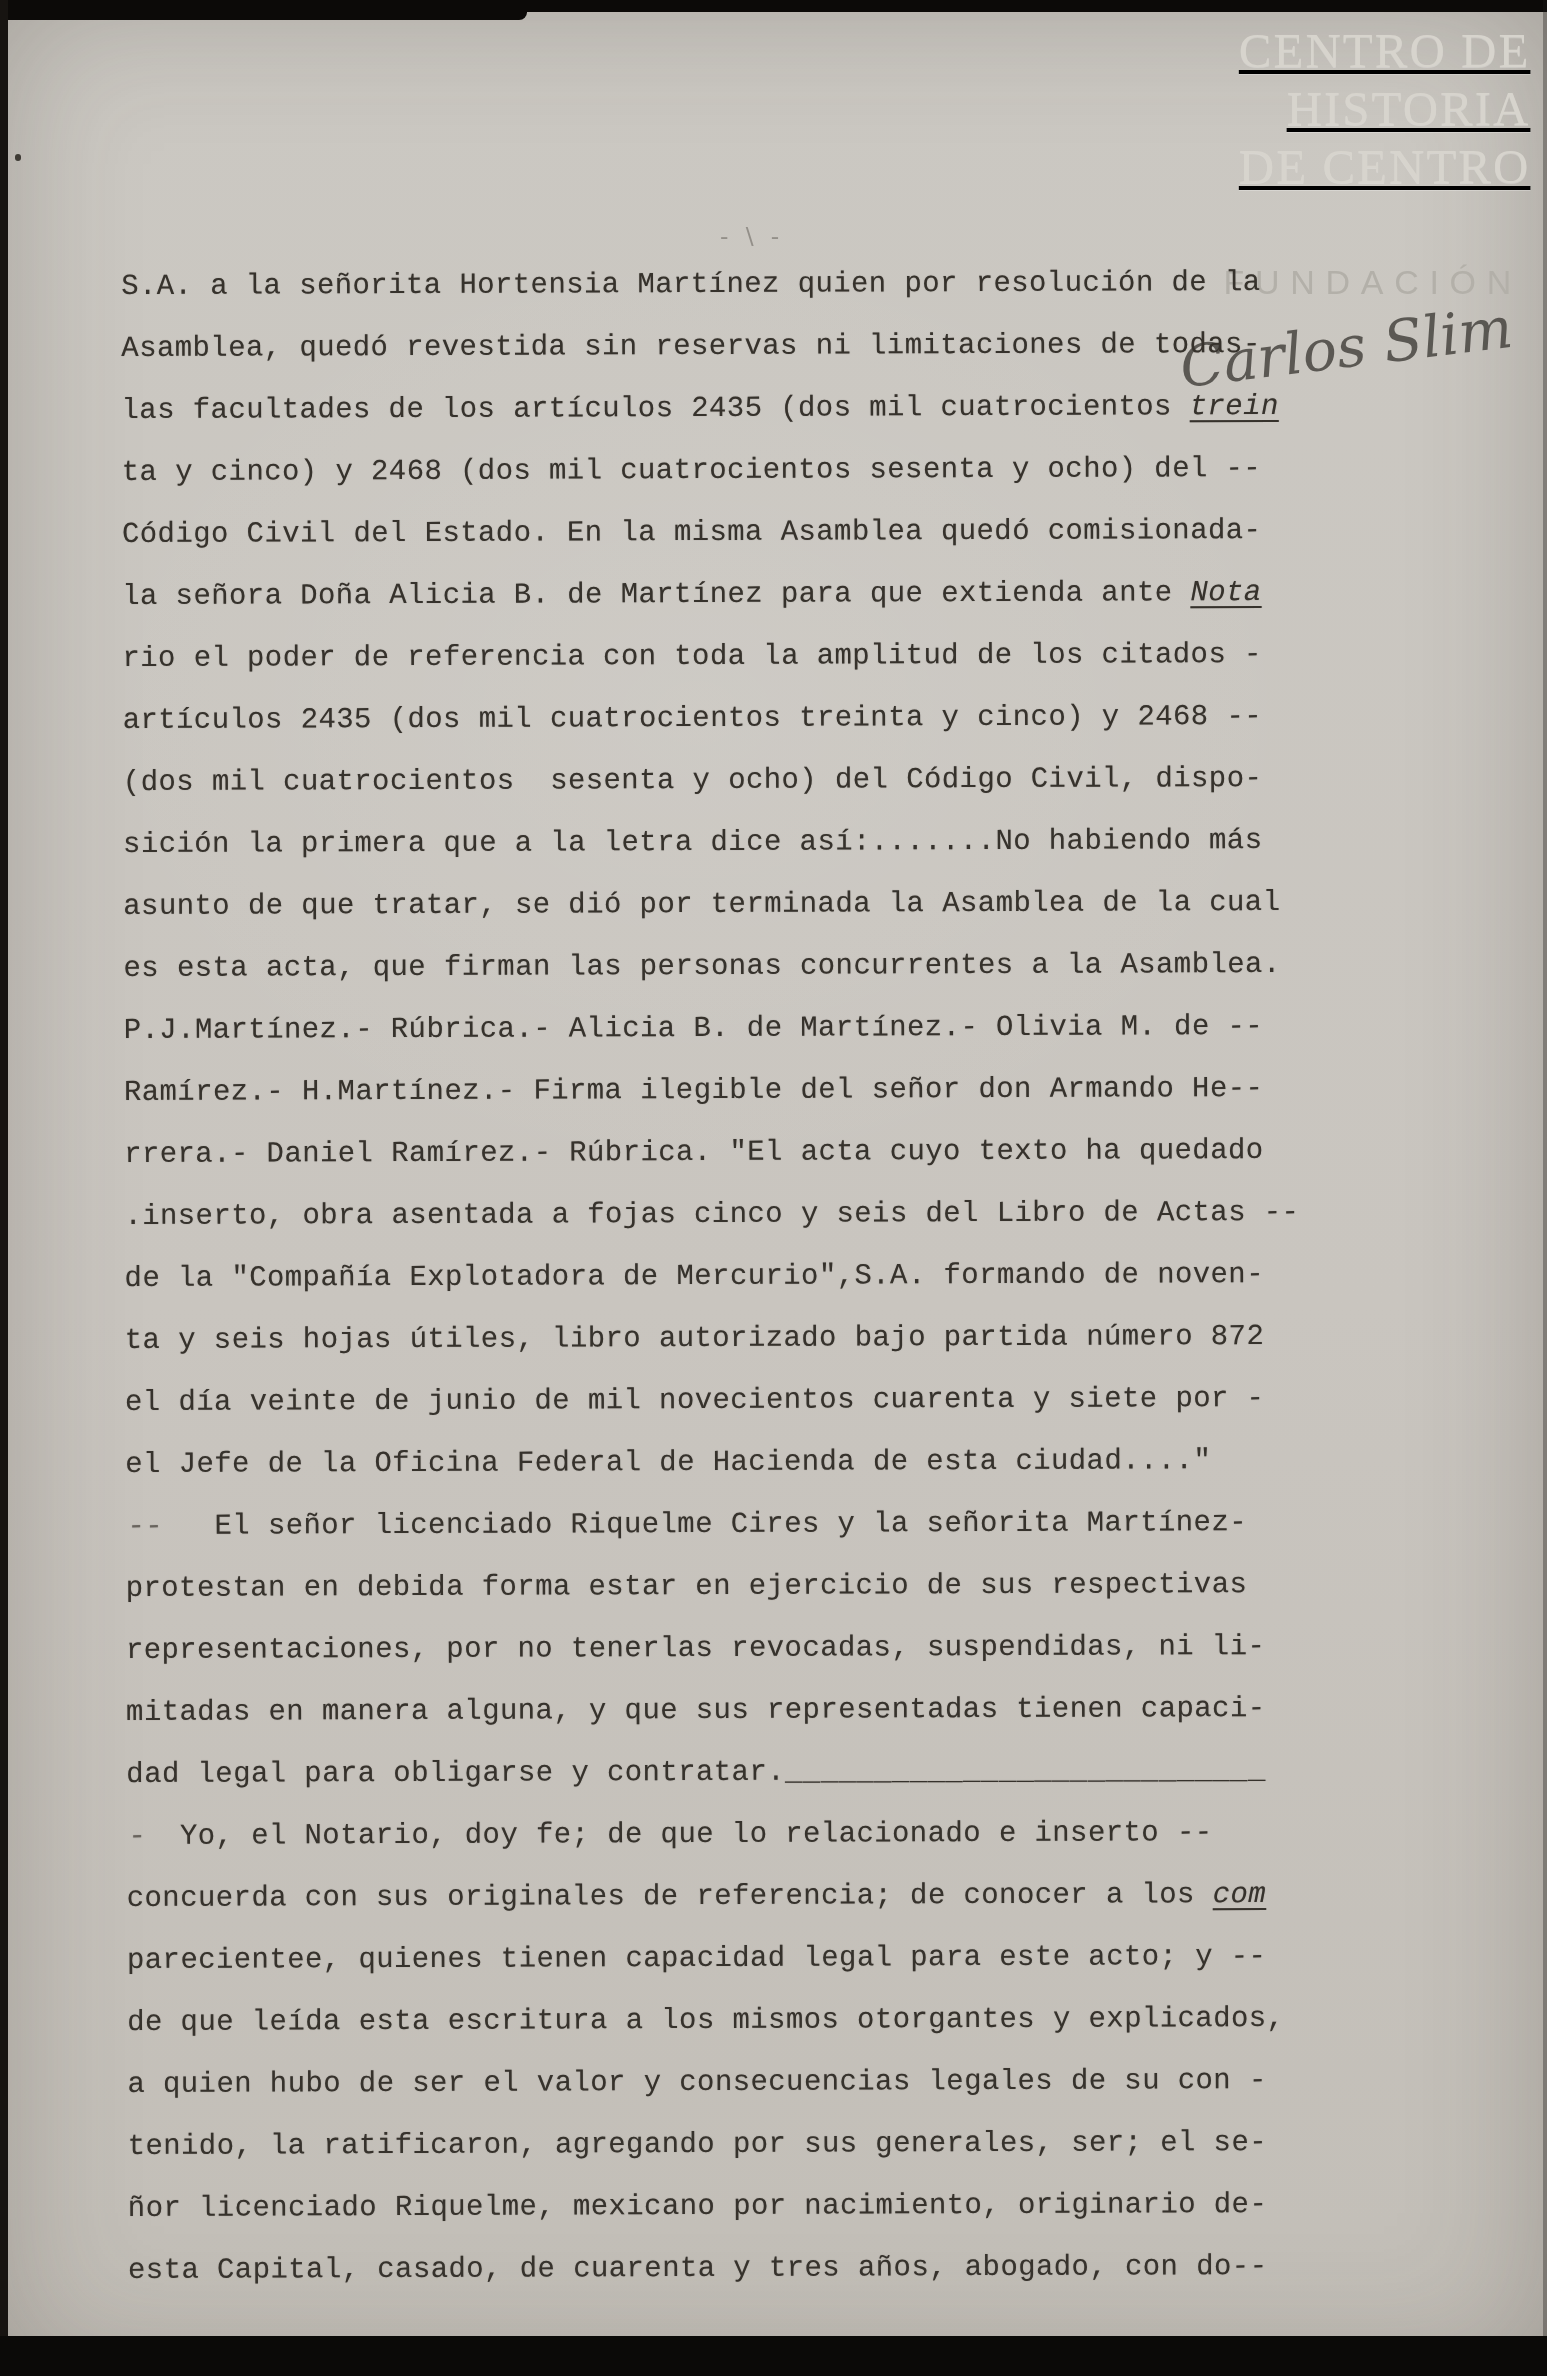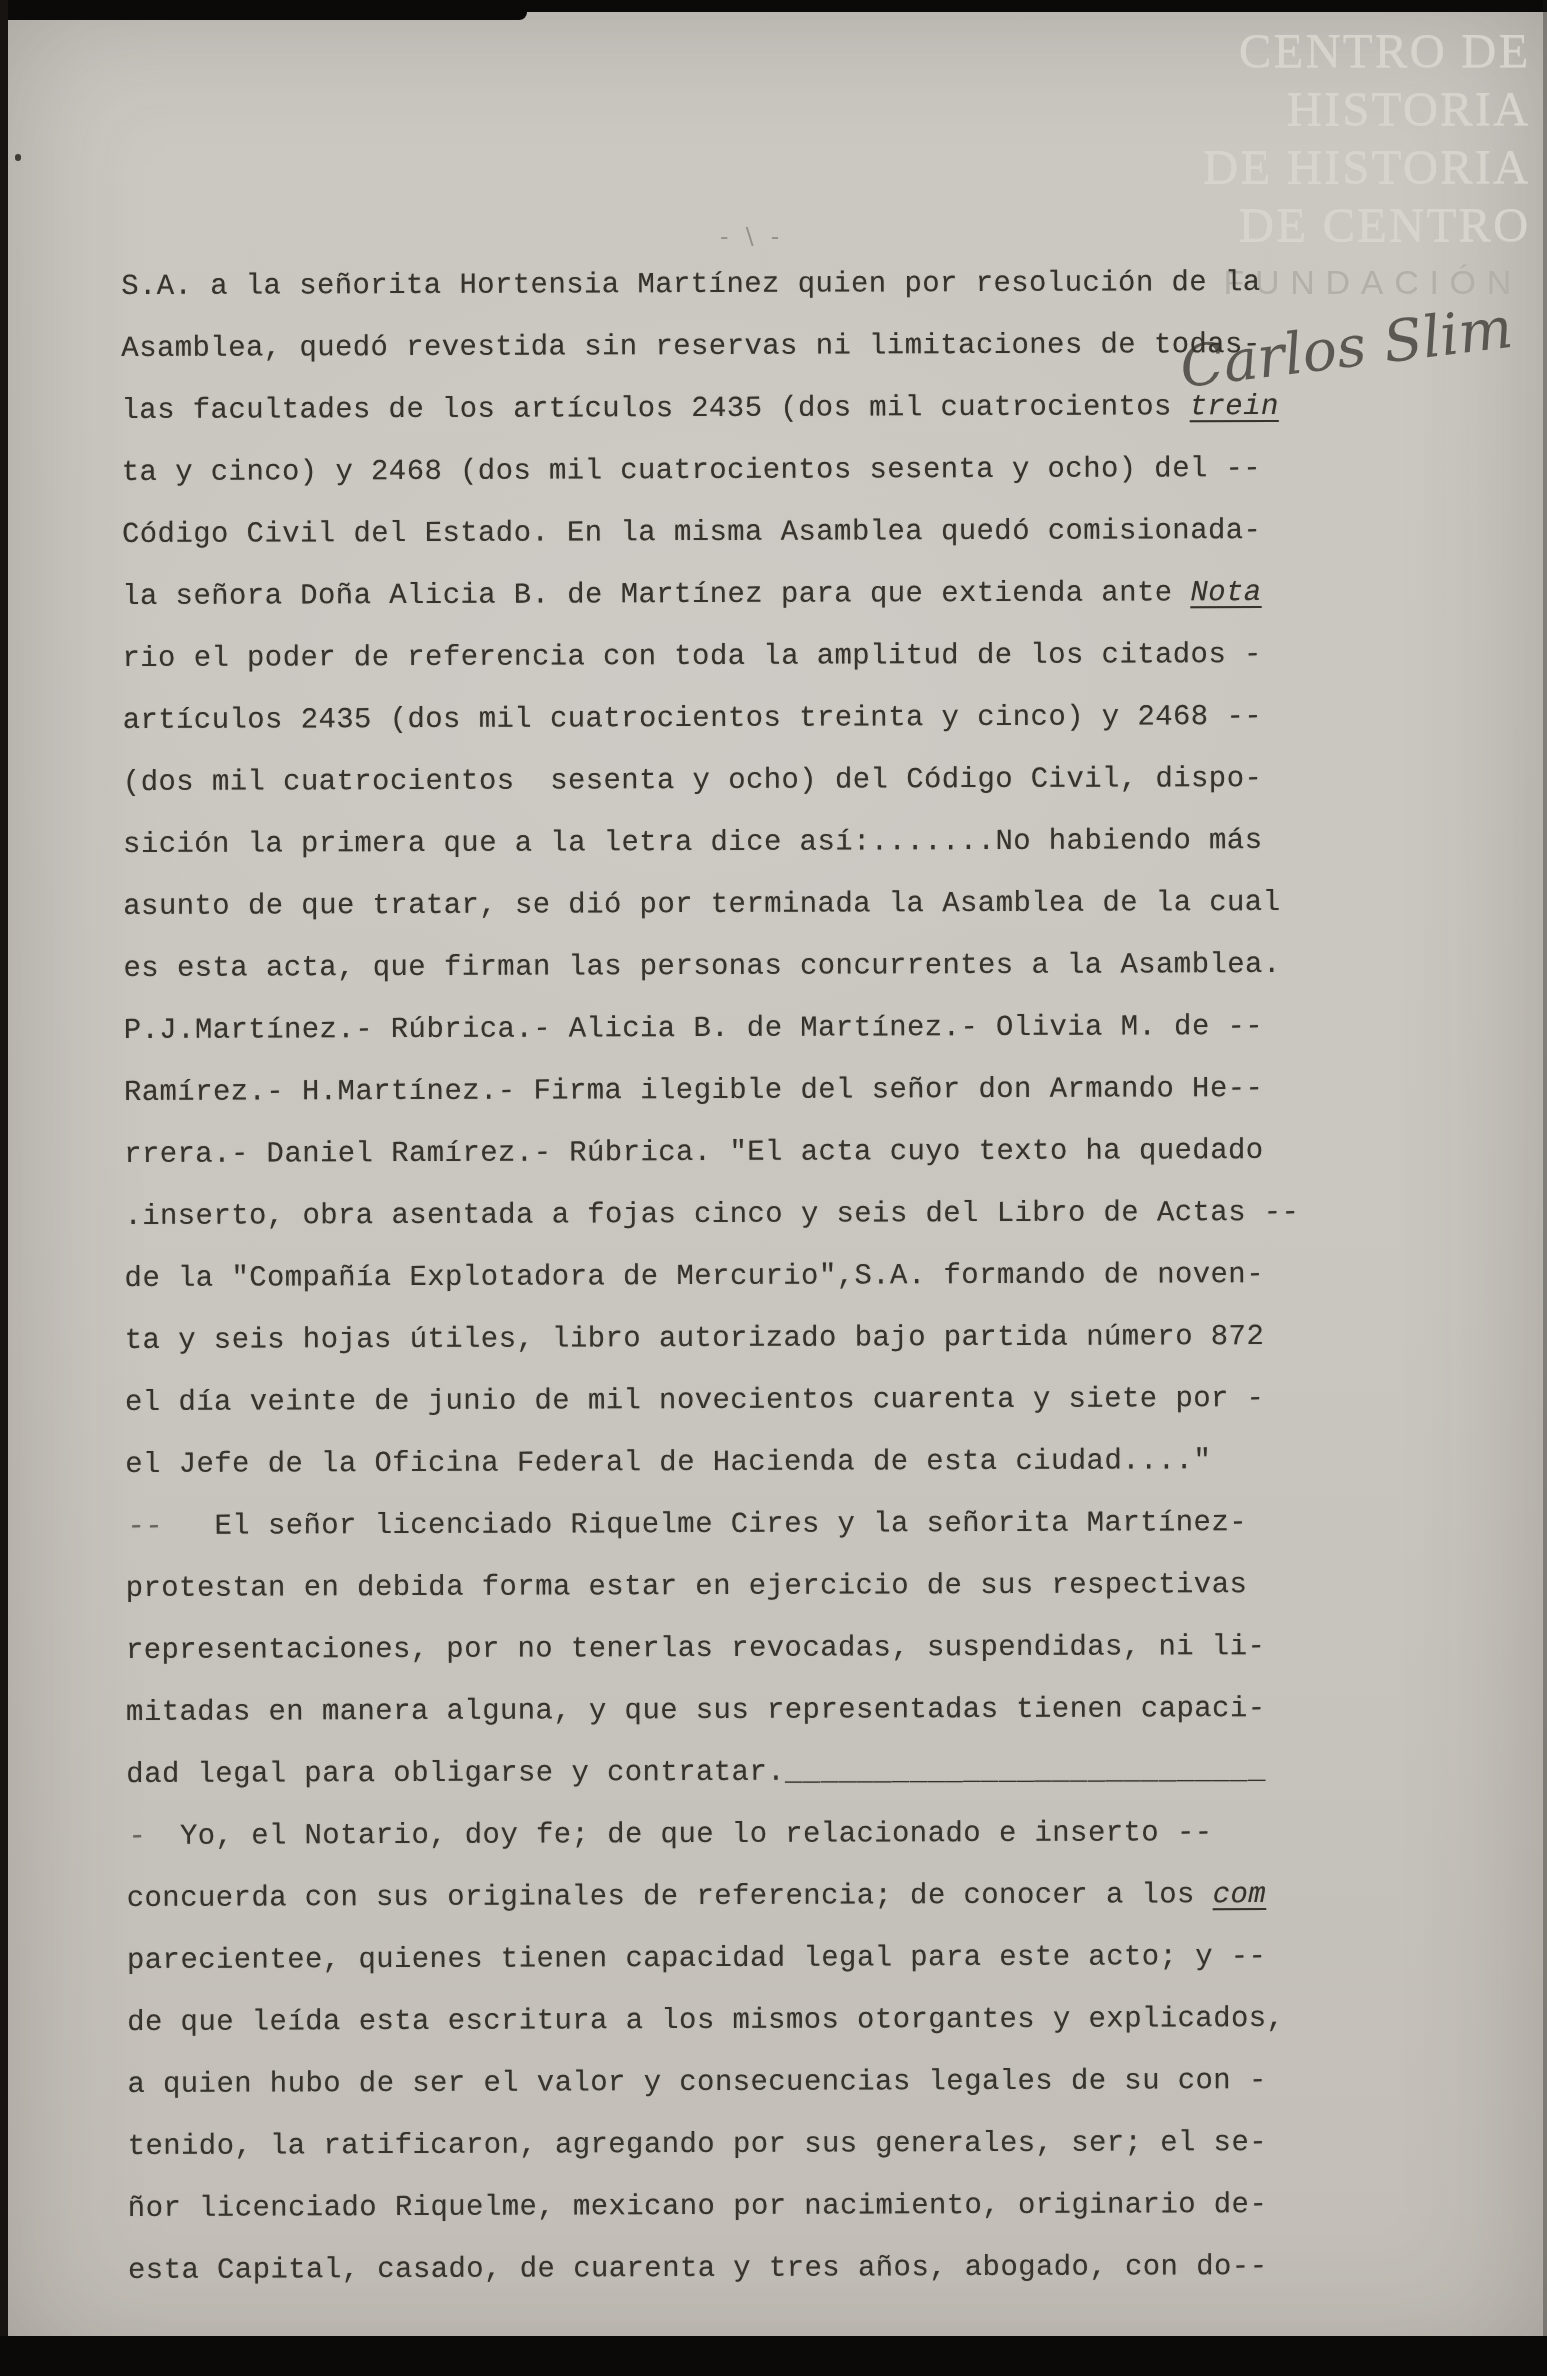--- a/index.html
+++ b/index.html
@@ -29,20 +29,21 @@
     font-size:23.4px; letter-spacing:4.9px;
     color:rgba(80,75,68,0.45);
     white-space:pre;
   }
 
   
   .watermark {
     position:absolute; top:21.5px; right:17.6px;
     text-align:right;
     font-family:"Liberation Serif", "DejaVu Serif", serif;
+    text-decoration:underline;
   }
   .wm-line {
     font-size:49px; line-height:58px; letter-spacing:2px;
     color:#d7d4cd;
     text-shadow:0 1px 0 rgba(255,255,255,0.25);
   }
   .foundation {
     position:absolute; top:263px; right:26px;
     font-family:"Liberation Sans", sans-serif;
     font-size:34px; letter-spacing:10.7px;
@@ -90,21 +91,20 @@
   <div class="edge-top-blob"></div>
   <div class="edge-left"></div>
   <div class="edge-right"></div>
   <div class="edge-bottom"></div>
   <div class="stray-dot"></div>
   <div class="pencil-marks">- \ -</div>
 
   <div class="watermark">
     <div class="wm-line">CENTRO DE</div>
     <div class="wm-line">HISTORIA</div>
-    <div class="wm-line">DE HISTORIA</div>
     <div class="wm-line">DE CENTRO</div>
   </div>
   <div class="foundation">FUNDACIÓN</div>
   <div class="signature">Carlos Slim</div>
 
   <div class="doc-text"><div class="line"><span class="seg">S.A. a la señorita Hortensia Martínez quien por resolución de la</span></div><div class="line"><span class="seg">Asamblea, quedó revestida sin reservas ni limitaciones de todas-</span></div><div class="line"><span class="seg">las facultades de los artículos 2435 (dos mil cuatrocientos </span><span class="seg u">trein</span></div><div class="line"><span class="seg">ta y cinco) y 2468 (dos mil cuatrocientos sesenta y ocho) del --</span></div><div class="line"><span class="seg">Código Civil del Estado. En la misma Asamblea quedó comisionada-</span></div><div class="line"><span class="seg">la señora Doña Alicia B. de Martínez para que extienda ante </span><span class="seg u">Nota</span></div><div class="line"><span class="seg">rio el poder de referencia con toda la amplitud de los citados -</span></div><div class="line"><span class="seg">artículos 2435 (dos mil cuatrocientos treinta y cinco) y 2468 --</span></div><div class="line"><span class="seg">(dos mil cuatrocientos  sesenta y ocho) del Código Civil, dispo-</span></div><div class="line"><span class="seg">sición la primera que a la letra dice así:.......No habiendo más</span></div><div class="line"><span class="seg">asunto de que tratar, se dió por terminada la Asamblea de la cual</span></div><div class="line"><span class="seg">es esta acta, que firman las personas concurrentes a la Asamblea.</span></div><div class="line"><span class="seg">P.J.Martínez.- Rúbrica.- Alicia B. de Martínez.- Olivia M. de --</span></div><div class="line"><span class="seg">Ramírez.- H.Martínez.- Firma ilegible del señor don Armando He--</span></div><div class="line"><span class="seg">rrera.- Daniel Ramírez.- Rúbrica. "El acta cuyo texto ha quedado</span></div><div class="line"><span class="seg">.inserto, obra asentada a fojas cinco y seis del Libro de Actas --</span></div><div class="line"><span class="seg">de la "Compañía Explotadora de Mercurio",S.A. formando de noven-</span></div><div class="line"><span class="seg">ta y seis hojas útiles, libro autorizado bajo partida número 872</span></div><div class="line"><span class="seg">el día veinte de junio de mil novecientos cuarenta y siete por -</span></div><div class="line"><span class="seg">el Jefe de la Oficina Federal de Hacienda de esta ciudad...."</span></div><div class="line"><span class="margin-mark">--</span><span class="seg">     El señor licenciado Riquelme Cires y la señorita Martínez-</span></div><div class="line"><span class="seg">protestan en debida forma estar en ejercicio de sus respectivas</span></div><div class="line"><span class="seg">representaciones, por no tenerlas revocadas, suspendidas, ni li-</span></div><div class="line"><span class="seg">mitadas en manera alguna, y que sus representadas tienen capaci-</span></div><div class="line"><span class="seg">dad legal para obligarse y contratar.___________________________</span></div><div class="line"><span class="margin-mark">-</span><span class="seg">   Yo, el Notario, doy fe; de que lo relacionado e inserto --</span></div><div class="line"><span class="seg">concuerda con sus originales de referencia; de conocer a los </span><span class="seg u">com</span></div><div class="line"><span class="seg">parecientee, quienes tienen capacidad legal para este acto; y --</span></div><div class="line"><span class="seg">de que leída esta escritura a los mismos otorgantes y explicados,</span></div><div class="line"><span class="seg">a quien hubo de ser el valor y consecuencias legales de su con -</span></div><div class="line"><span class="seg">tenido, la ratificaron, agregando por sus generales, ser; el se-</span></div><div class="line"><span class="seg">ñor licenciado Riquelme, mexicano por nacimiento, originario de-</span></div><div class="line"><span class="seg">esta Capital, casado, de cuarenta y tres años, abogado, con do--</span></div></div>
 
 </div>
 
 

